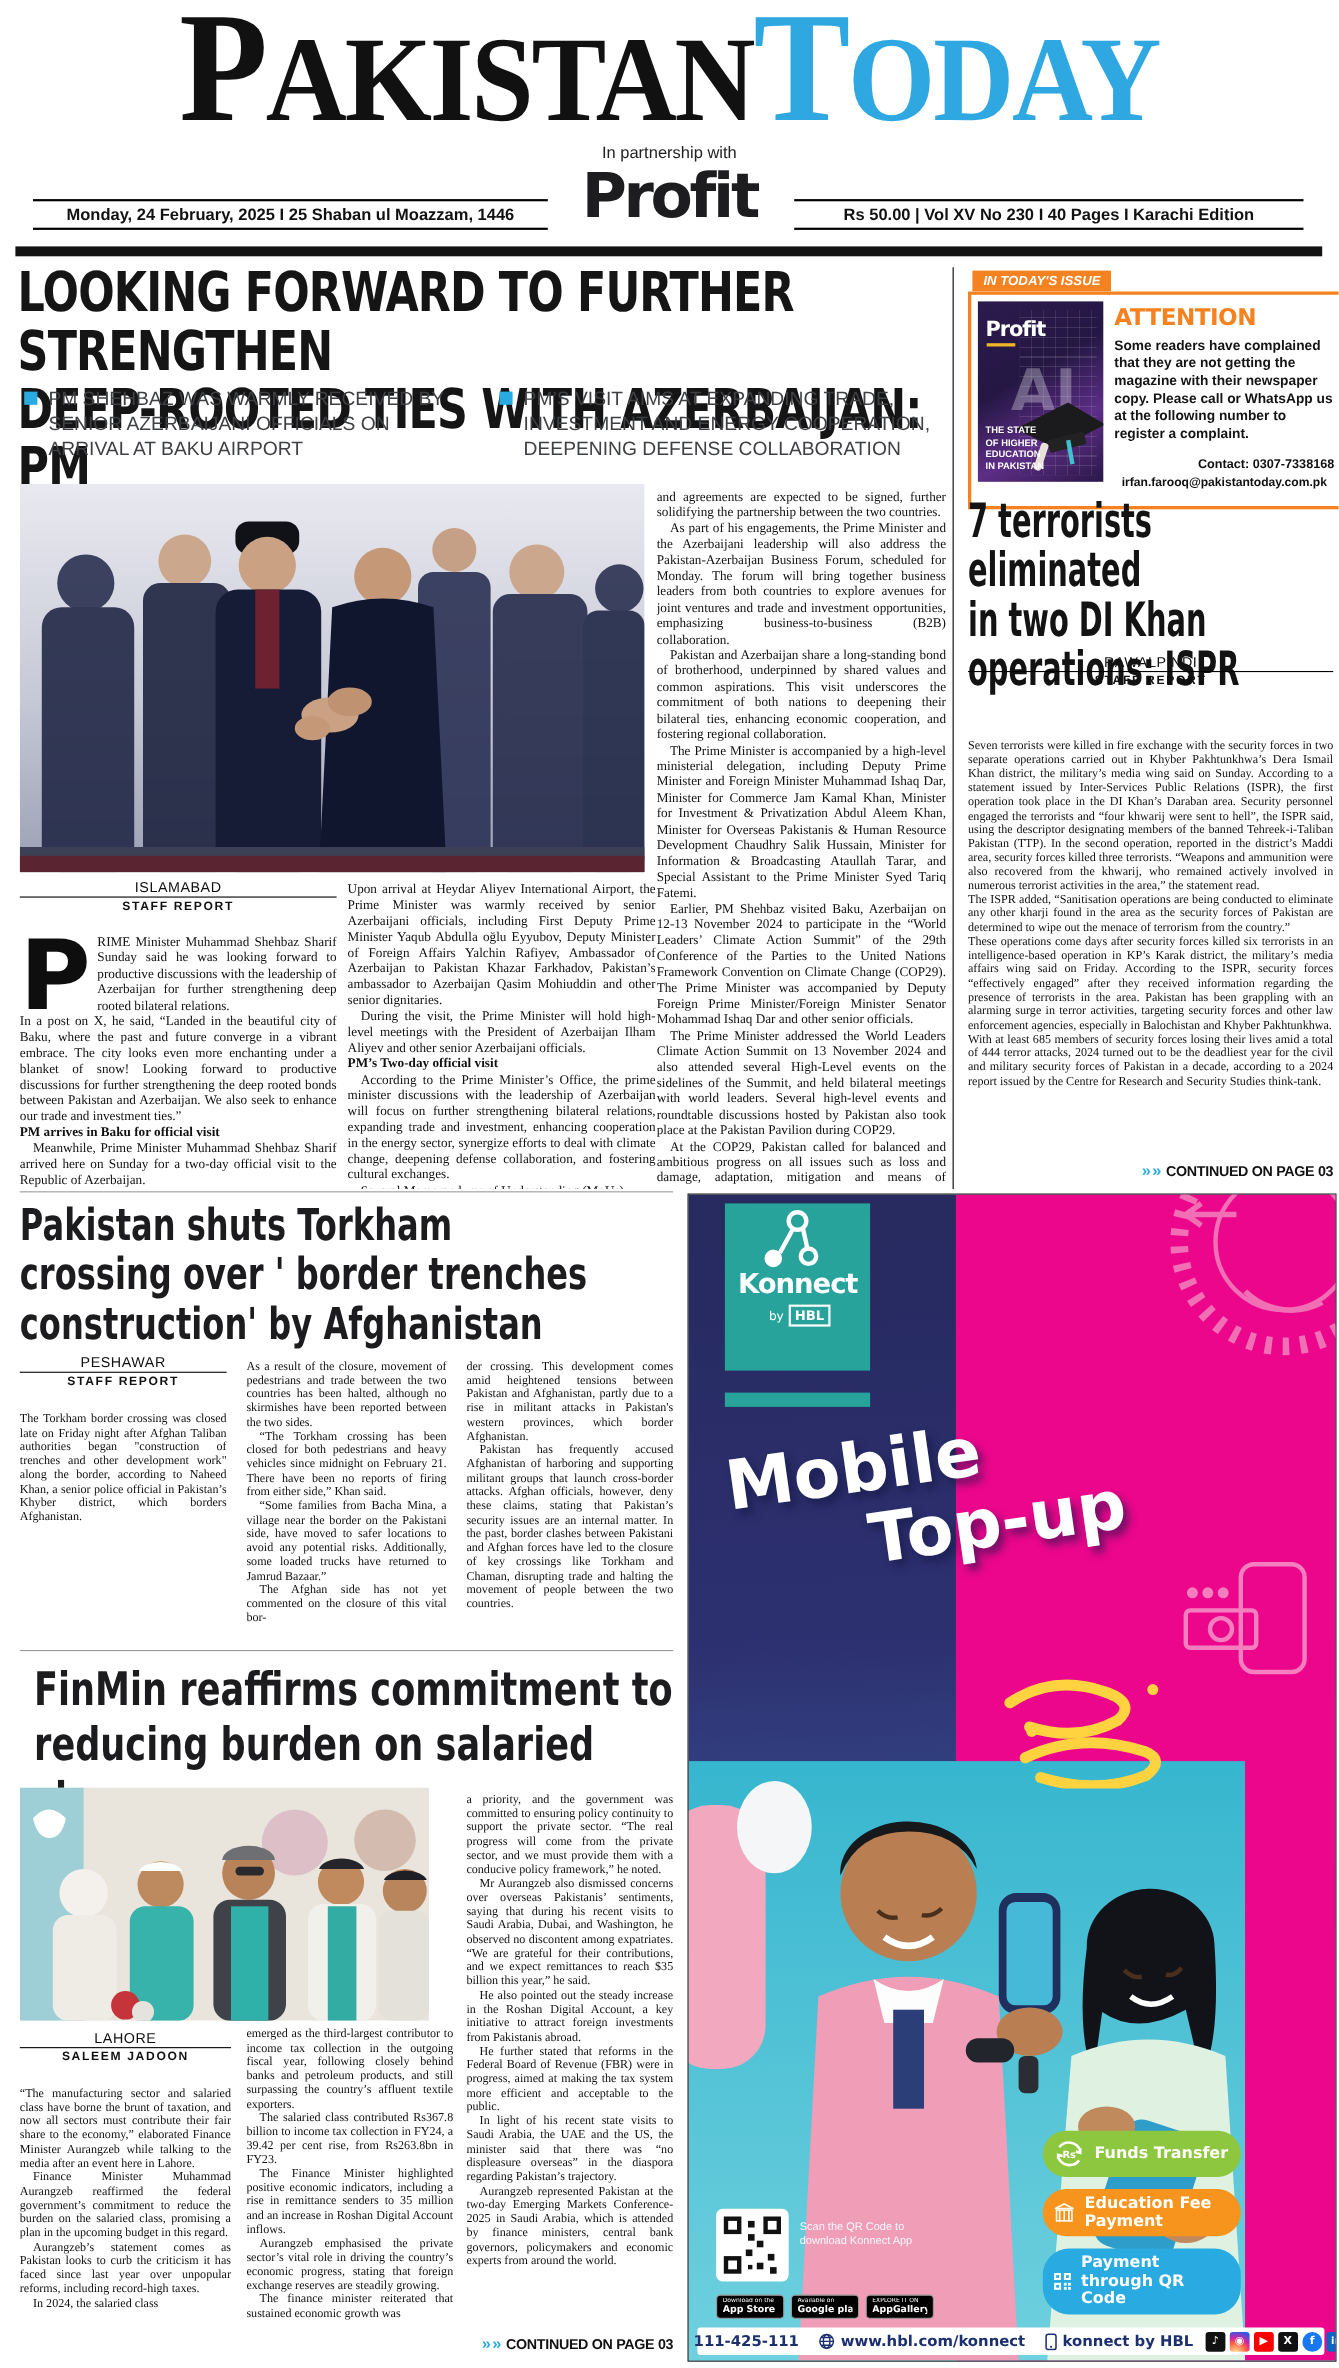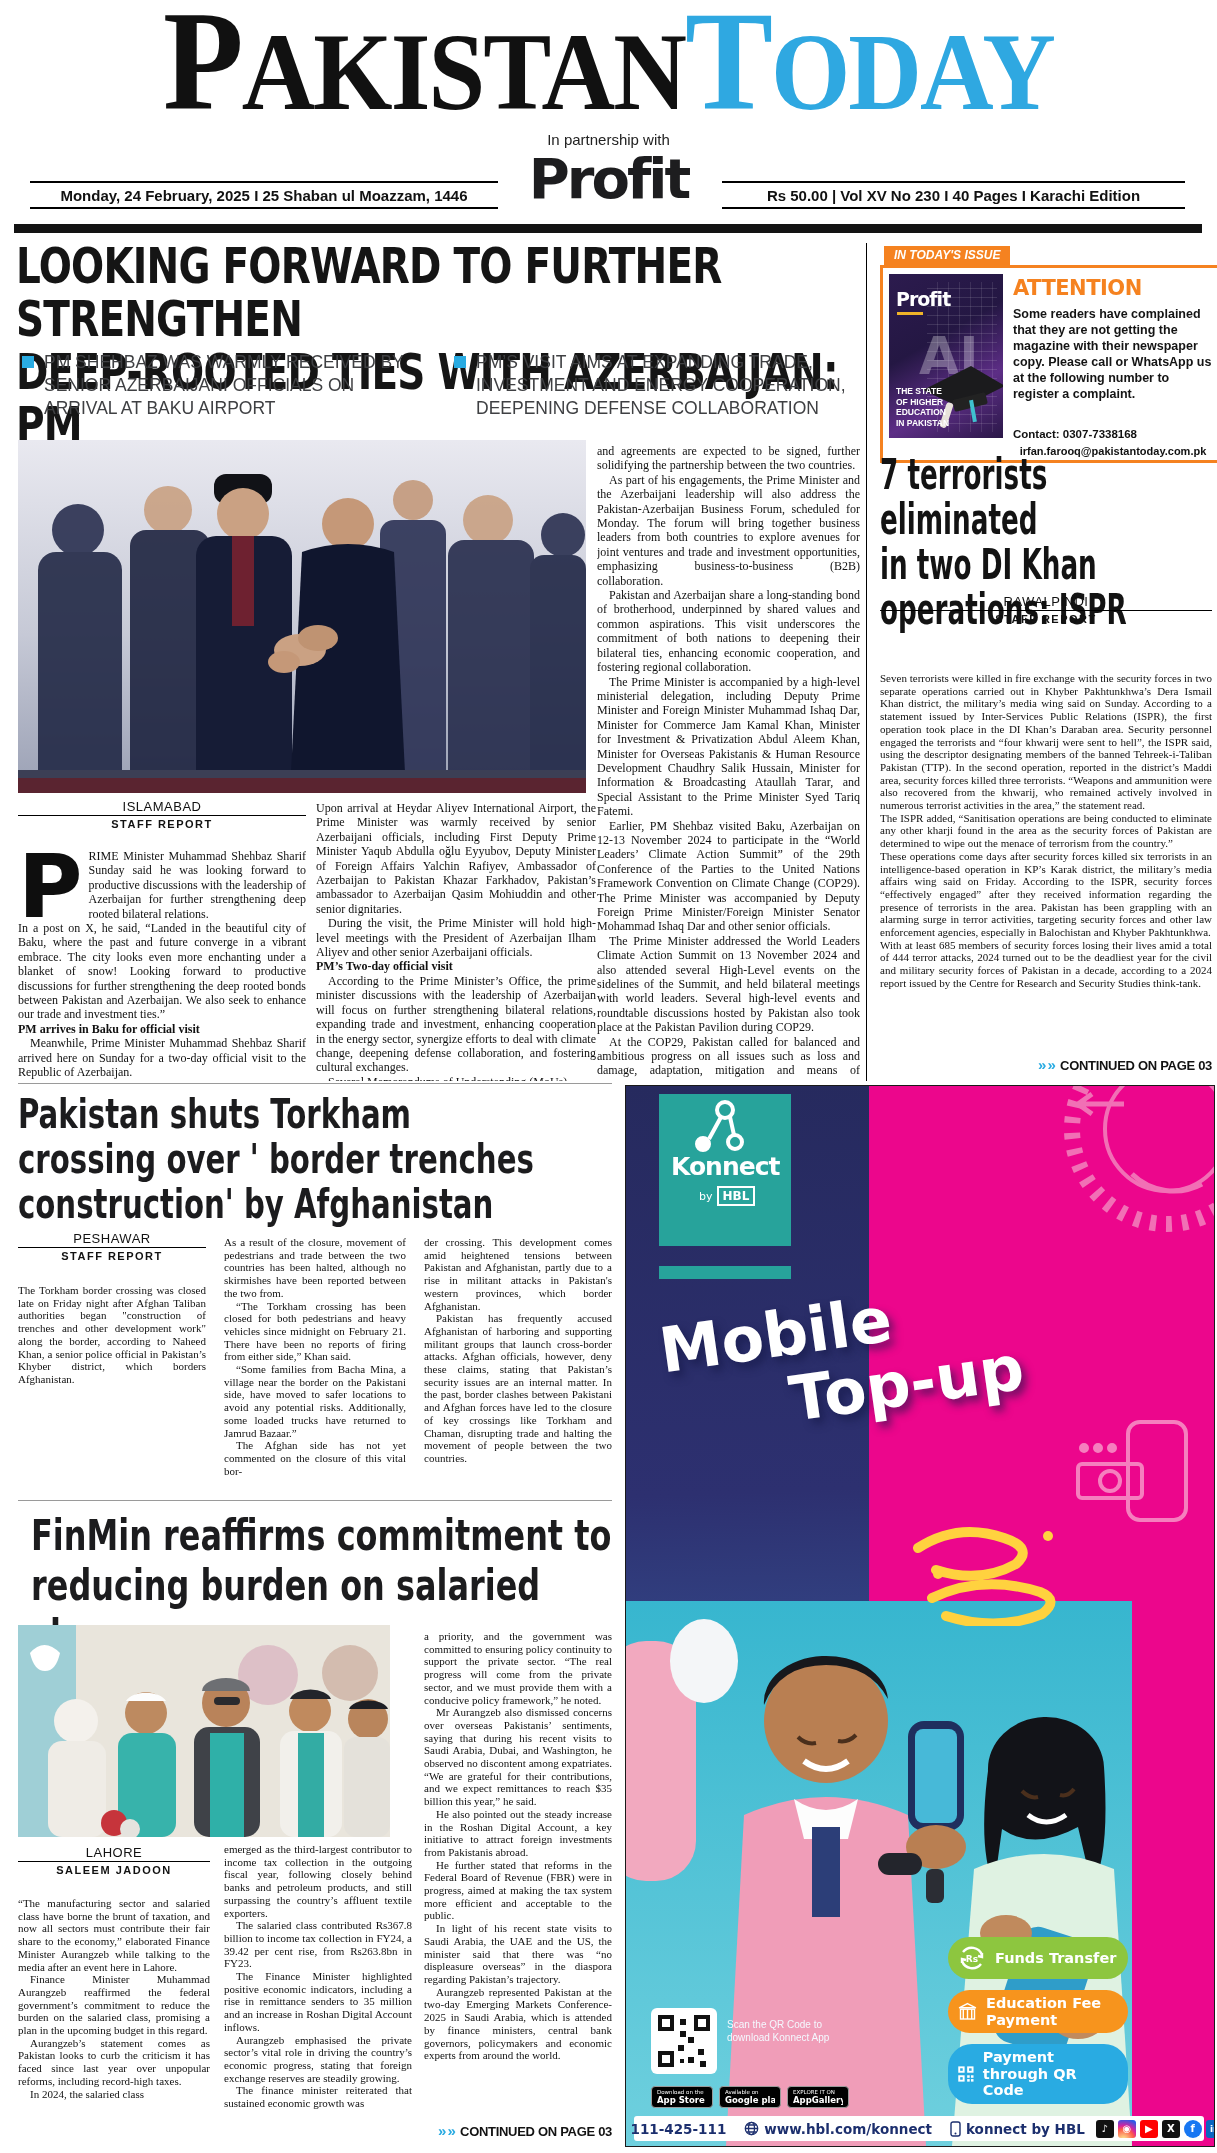--- a/index.html
+++ b/index.html
@@ -71,21 +71,21 @@
   .cover .pdash{position:absolute;left:8px;top:38px;width:26px;height:3px;background:#f0b429;}
   .cover .ai{position:absolute;left:30px;top:52px;color:rgba(255,255,255,.30);
       font-family:"DejaVu Sans",sans-serif;font-weight:bold;font-size:52px;}
   .cover .capsvg{position:absolute;right:-6px;bottom:8px;}
   .cover .cline{position:absolute;left:7px;bottom:10px;color:#fff;white-space:pre-line;
       font-family:"Liberation Sans",sans-serif;font-weight:bold;font-size:8.5px;line-height:10.5px;}
   .attn{flex:1;padding:2px 2px 0 2px;font-family:"Liberation Sans",sans-serif;}
   .attn h2{margin:0 0 6px;color:#f58220;font-size:21px;font-weight:bold;
       font-family:"DejaVu Sans",sans-serif;letter-spacing:-.5px;}
   .attn .body{font-size:12.5px;font-weight:bold;line-height:16px;color:#141414;}
-  .attn .contact{margin-top:26px;text-align:left;font-weight:bold;font-size:11.5px;}
+  .attn .contact{margin-top:14px;text-align:right;font-weight:bold;font-size:11.5px;}
   .attn .email{margin-top:5px;text-align:center;font-weight:bold;font-size:11px;}
 
   .ispr-headline{left:880px;top:452px;width:332px;height:138px;}
   .ispr-headline .inner{font-family:"DejaVu Sans",sans-serif;font-weight:bold;
       font-size:43px;line-height:45px;color:#131313;white-space:pre-line;
       width:545px;transform:scaleX(.61);transform-origin:0 0;}
   .ispr-byline{left:880px;top:594px;width:332px;}
   .ispr-body{left:880px;top:648px;width:332px;height:406px;font-size:11px;line-height:12.7px;margin-top:24px;}
   .continued{font-family:"Liberation Sans",sans-serif;font-weight:bold;font-size:13px;
       letter-spacing:-.3px;text-align:right;color:#121212;}
@@ -311,21 +311,21 @@
   </div>
   <div class="abs byline tork-byline">
     <div class="city">PESHAWAR</div>
     <div class="rule"></div>
     <div class="rep">STAFF REPORT</div>
   </div>
   <div class="abs story small-col tork-col1">
       <p>The Torkham border crossing was closed late on Friday night after Afghan Taliban authorities began "construction of trenches and other development work" along the border, according to Naheed Khan, a senior police official in Pakistan’s Khyber district, which borders Afghanistan.</p>
     </div>
   <div class="abs story small-col tork-col2">
-      <p>As a result of the closure, movement of pedestrians and trade between the two countries has been halted, although no skirmishes have been reported between the two from.</p>
+      <p>As a result of the closure, movement of pedestrians and trade between the two countries has been halted, although no skirmishes have been reported between the two sides.</p>
       <p>“The Torkham crossing has been closed for both pedestrians and heavy vehicles since midnight on February 21. There have been no reports of firing from either side,” Khan said.</p>
       <p>“Some families from Bacha Mina, a village near the border on the Pakistani side, have moved to safer locations to avoid any potential risks. Additionally, some loaded trucks have returned to Jamrud Bazaar.”</p>
       <p>The Afghan side has not yet commented on the closure of this vital bor-</p>
     </div>
   <div class="abs story small-col tork-col3">
       <p>der crossing. This development comes amid heightened tensions between Pakistan and Afghanistan, partly due to a rise in militant attacks in Pakistan's western provinces, which border Afghanistan.</p>
       <p>Pakistan has frequently accused Afghanistan of harboring and supporting militant groups that launch cross-border attacks. Afghan officials, however, deny these claims, stating that Pakistan’s security issues are an internal matter. In the past, border clashes between Pakistani and Afghan forces have led to the closure of key crossings like Torkham and Chaman, disrupting trade and halting the movement of people between the two countries.</p>
     </div>
 
   <div class="abs hrule" style="left:18px;top:1500px;width:594px;"></div>

